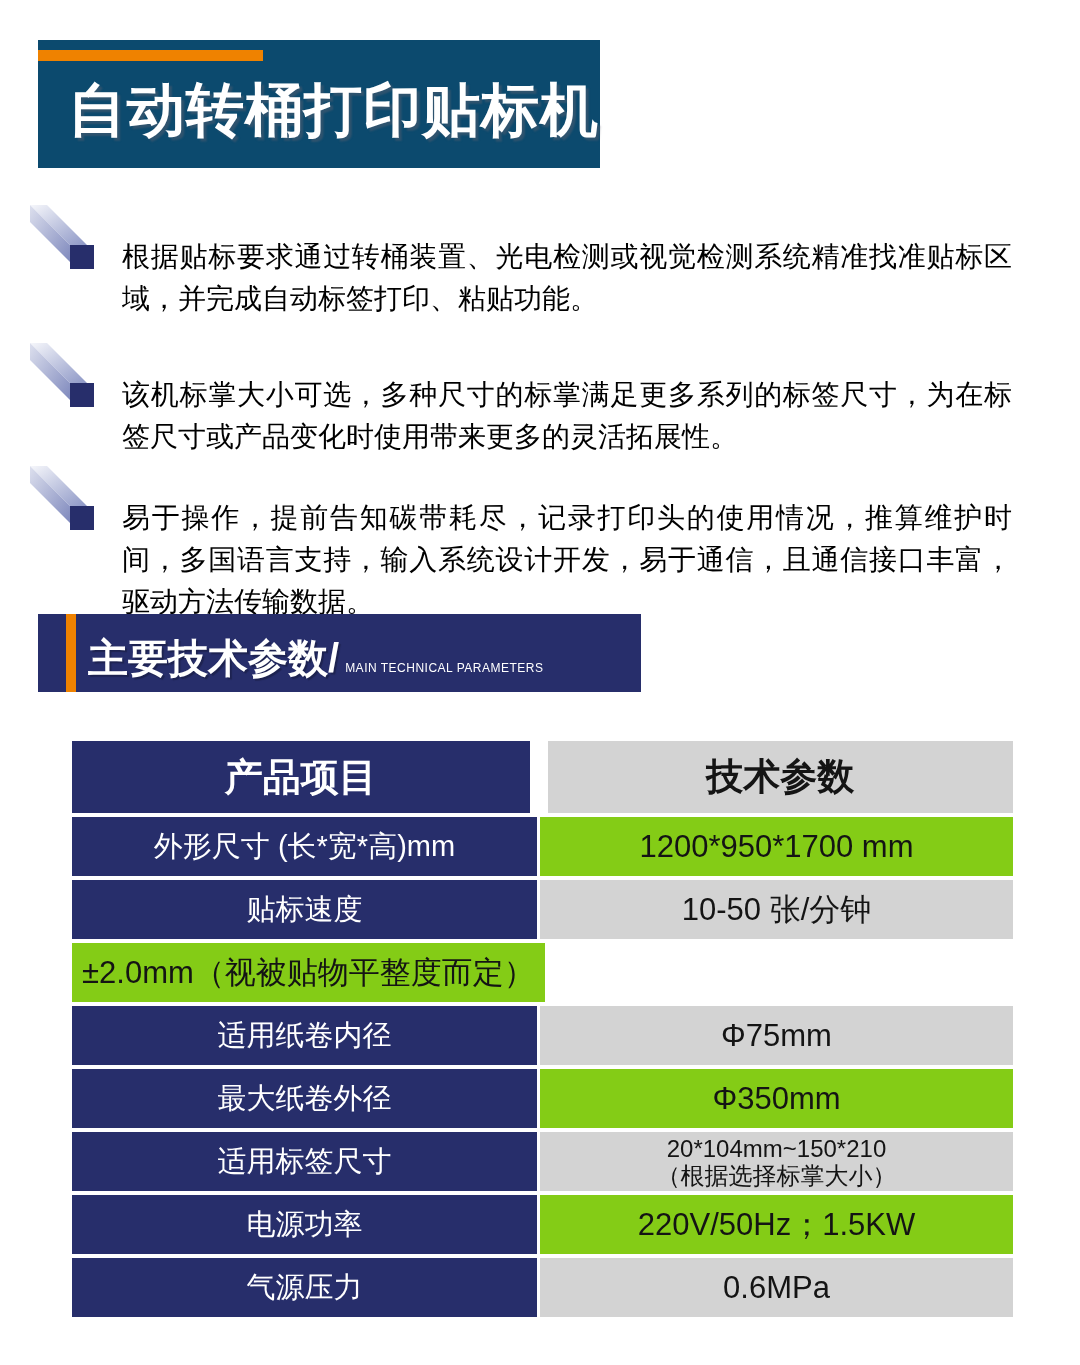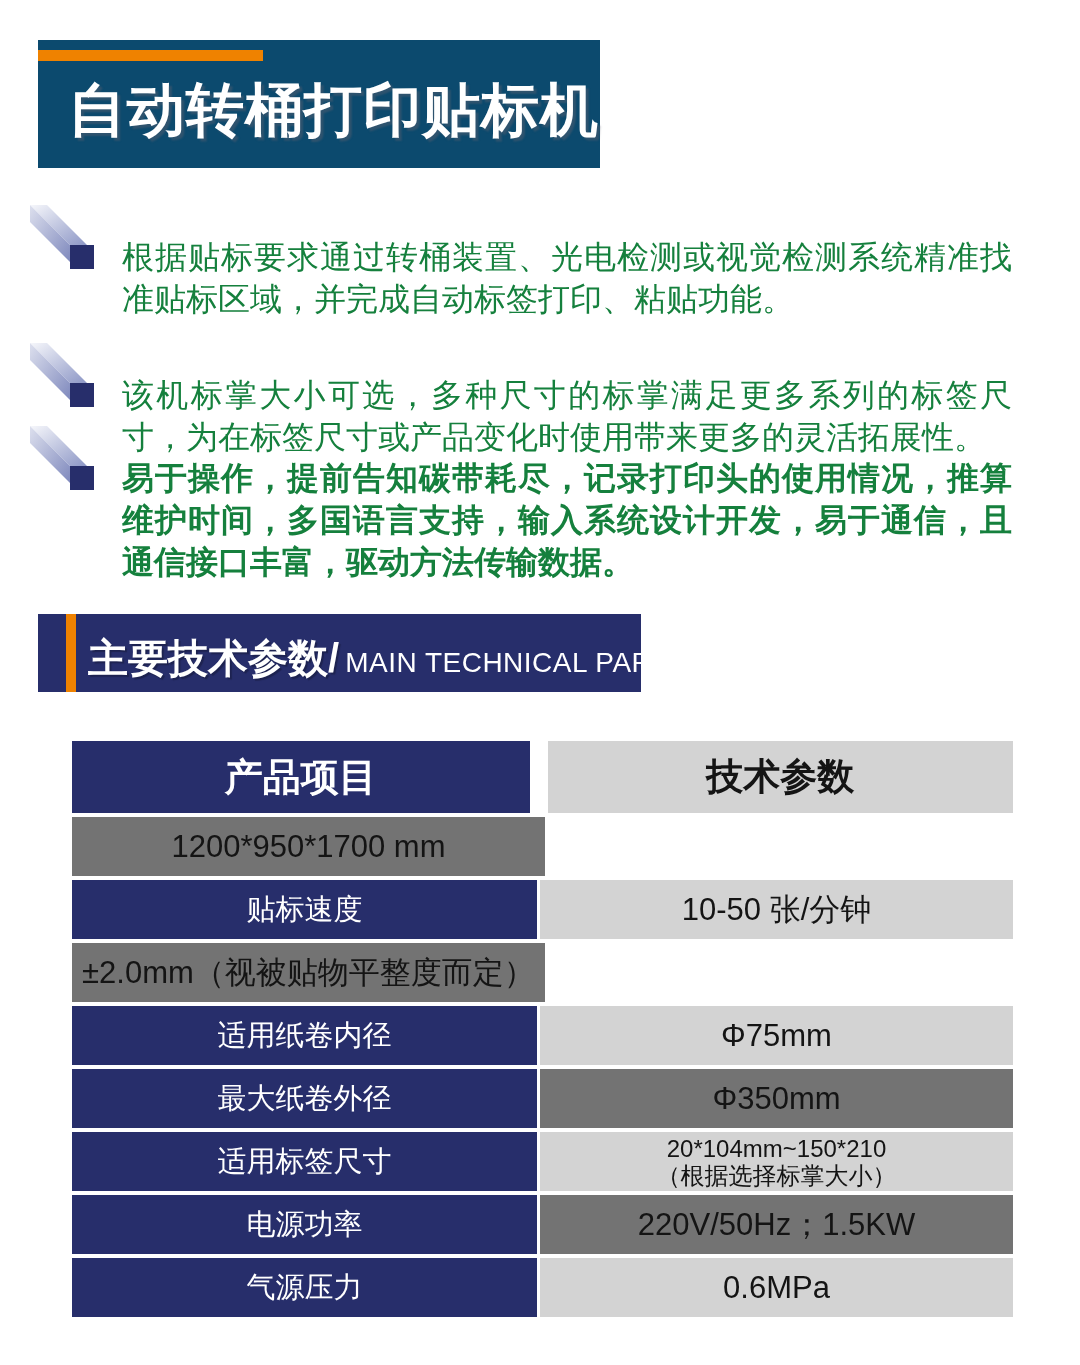--- a/index.html
+++ b/index.html
@@ -32,44 +32,44 @@
 
   
   .feature {
     position:absolute; left:30px; width:982px;
   }
   .feature .bullet-icon {
     position:absolute; left:0; top:0; width:66px; height:66px;
   }
   .feature .feature-text {
     margin:31px 0 0 92px;
-    font-size:32px; line-height:42px; color:#15803d;
+    font-size:28px; line-height:42px; color:#000000;
     text-align:justify;
   }
   .feature.f1 { top:205px; }
   .feature.f2 { top:343px; }
-  .feature.f3 { top:426px;font-weight:bold; }
+  .feature.f3 { top:466px; }
 
   
   .section-banner {
     position:absolute; left:38px; top:614px;
     width:603px; height:78px;
     background:#272e6b;
   }
   .section-banner .accent-stripe {
     position:absolute; left:28px; top:0; bottom:0;
     width:10px; background:#ef8200;
   }
   .section-banner .banner-inner {
     display:flex; align-items:baseline;
     padding:17px 8px 0 50px; gap:6px;
     color:#ffffff; white-space:nowrap;
   }
   .banner-cn { font-size:40px; font-weight:bold; text-shadow:2px 2px 1px rgba(0,0,0,0.25); }
-  .banner-en { font-size:28px; font-weight:normal; letter-spacing:0.5px; }
+  .banner-en { font-size:12px; font-weight:normal; letter-spacing:0.5px; }
 
   
   .spec-table {
     position:absolute; left:72px; top:741px; width:941px;
   }
   .trow { display:flex; margin-top:4px; }
   .trow:first-child { margin-top:0; }
   .cell-item {
     width:465px; margin-right:3px;
     background:#272e6b; color:#ffffff;
@@ -81,21 +81,21 @@
     display:flex; flex-direction:column; align-items:center; justify-content:center;
     text-align:center; color:#141414;
   }
   .trow.header-row { height:72px; }
   .trow.header-row .cell-item  { font-size:38px; font-weight:bold; }
   .trow.header-row .cell-value { font-size:37px; font-weight:bold;margin-left:15px; }
   .trow.data-row { height:59px; }
   .trow.data-row .cell-item  { font-size:29px; }
   .trow.data-row .cell-value { font-size:31px; }
   .cell-value.bg-gray  { background:#d3d3d3; }
-  .cell-value.bg-white { background:#737373; }
+  .cell-value.bg-white { background:#84cc16; }
   .trow.data-row .cell-value.two-line { font-size:24px; line-height:27px; }
 
   .hidden-defs { position:absolute; width:0; height:0; overflow:hidden; }
 </style>
 </head>
 <body>
 
 <svg class="hidden-defs" aria-hidden="true">
   <defs>
     <linearGradient id="beamTop" x1="0" y1="0" x2="1" y2="1">
@@ -150,20 +150,21 @@
 </div>
 
 <div class="spec-table">
 
   <div class="trow header-row">
     <div class="cell-item">产品项目</div>
     <div class="cell-value bg-gray">技术参数</div>
   </div>
 
   <div class="trow data-row">
+    <div class="cell-item">外形尺寸 (长*宽*高)mm</div>
     <div class="cell-value bg-white">1200*950*1700 mm</div>
   </div>
 
   <div class="trow data-row">
     <div class="cell-item">贴标速度</div>
     <div class="cell-value bg-gray">10-50 张/分钟</div>
   </div>
 
   <div class="trow data-row">
     <div class="cell-value bg-white">±2.0mm（视被贴物平整度而定）</div>

